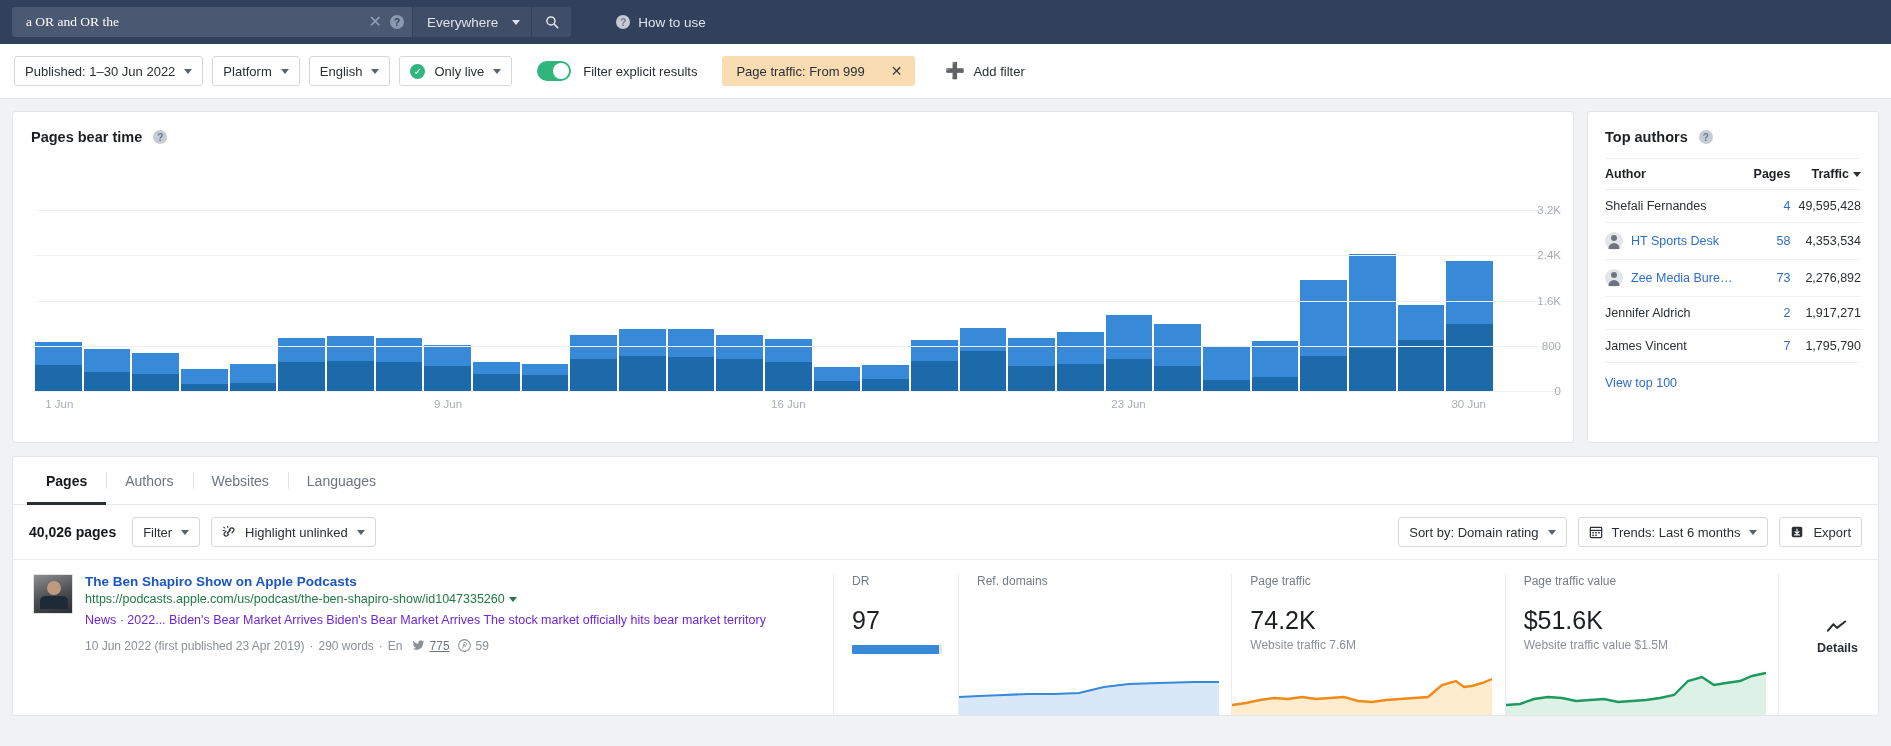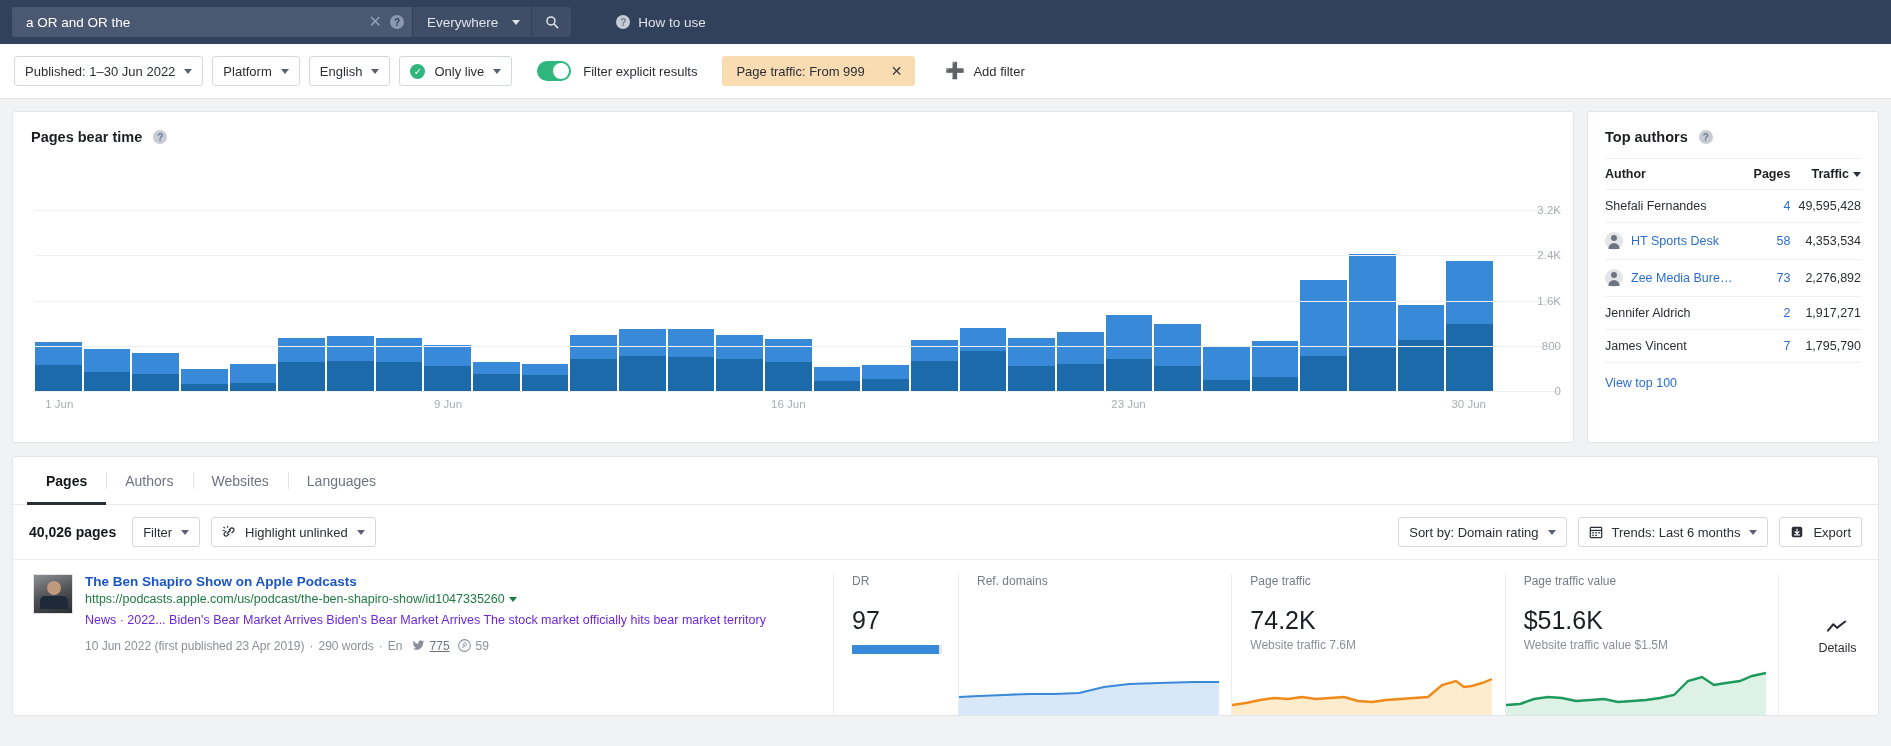--- a/index.html
+++ b/index.html
@@ -34,21 +34,21 @@
     align-items: center;
     padding: 0 8px 0 12px;
   }
   .searchfield input {
     flex: 1;
     background: transparent;
     border: none;
     outline: none;
     color: #ffffff;
     font-size: 13.5px;
-    font-family: Liberation Sans, sans-serif;
+    font-family: Liberation Serif, serif;
   }
   .clear-x {
     color: #93a0b5;
     font-size: 16px;
     line-height: 1;
     cursor: pointer;
     padding: 0 5px;
     font-weight: 300;
   }
   .qmark {
@@ -441,21 +441,21 @@
   .dr-bar {
     margin-top: 10px;
     width: 90px; height: 9px;
     background: #e4e6e9;
     border-radius: 1px;
     overflow: hidden;
   }
   .dr-bar-fill { height: 100%; background: #3889d8; }
   .sparkline { position: absolute; left: 0; right: 0; bottom: 0; height: 60px; }
   .details-icon { font-size: 17px; color: #2a2f36; line-height: 1; margin-bottom: 7px; }
-  .details-label { font-size: 12.5px; color: #2a2f36; }
+  .details-label { font-size: 12.5px; color: #2a2f36; font-weight: bold; }
 </style>
 </head>
 <body>
 
 <div class="topbar">
   <div class="searchgroup">
     <div class="searchfield">
       <input value="a OR and OR the" style="">
       <span class="clear-x">✕</span>
       <span class="qmark">?</span>

